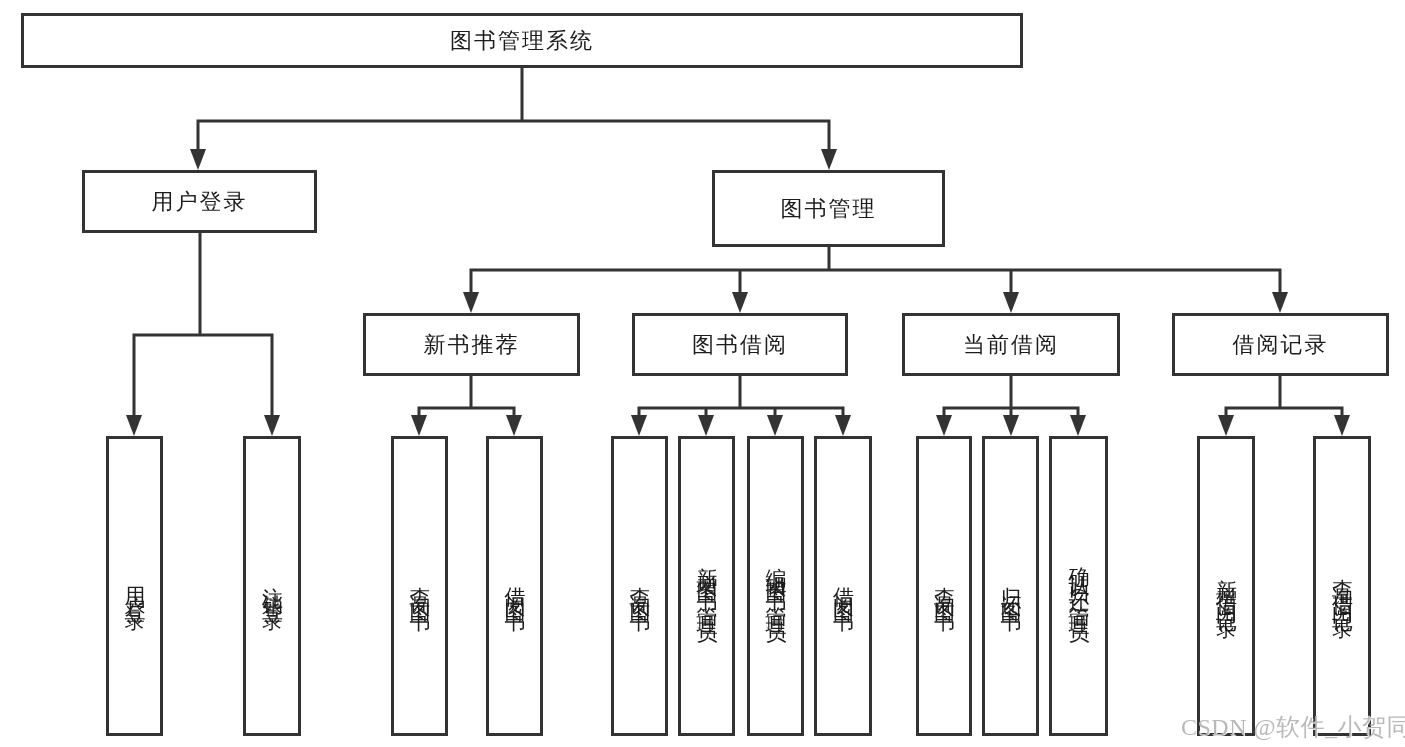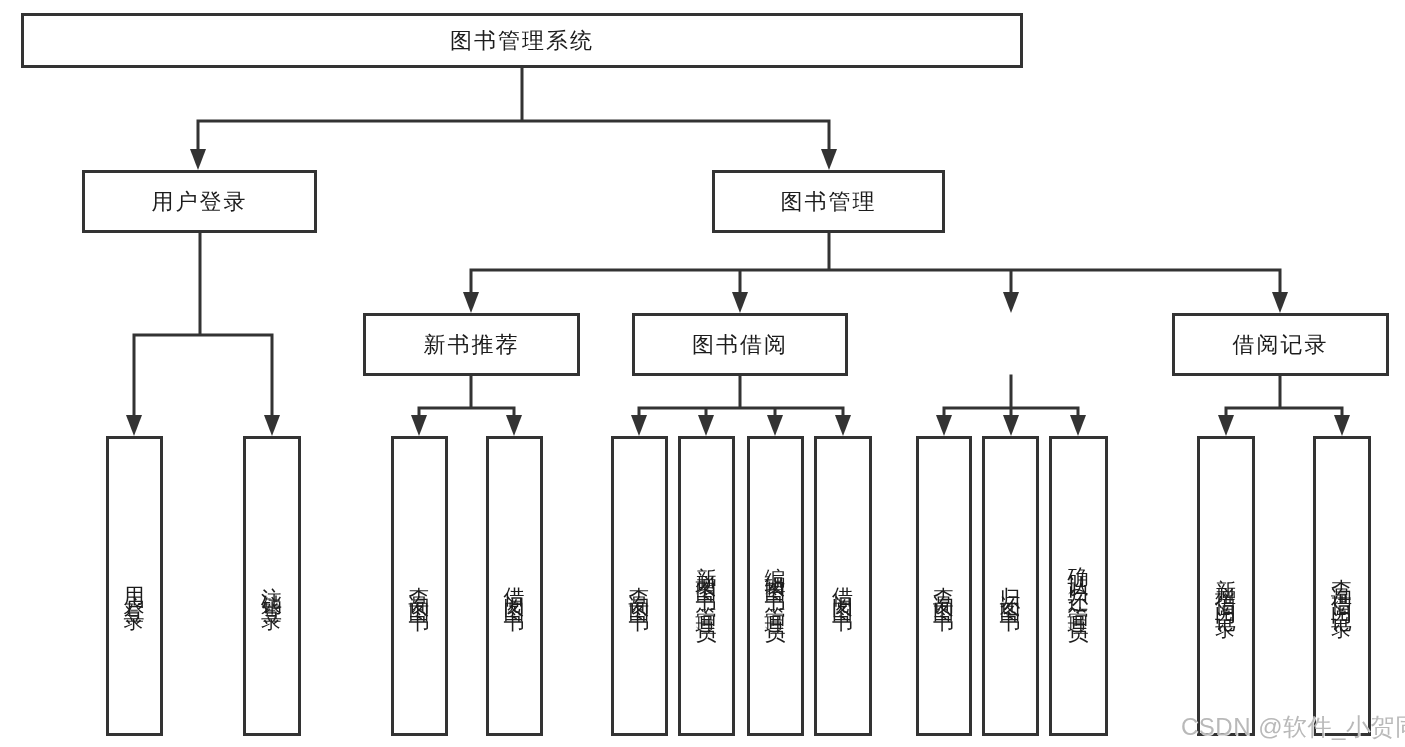--- a/index.html
+++ b/index.html
@@ -2,21 +2,21 @@
 <html><head>
 <meta charset="utf-8">
 <style>
   html, body { margin: 0; padding: 0; background: #ffffff; }
   #canvas {
     position: relative;
     width: 1405px;
     height: 747px;
     background: #ffffff;
     overflow: hidden;
-    font-family: Liberation Sans, sans-serif;
+    font-family: Liberation Serif, serif;
   }
   #connector-layer {
     position: absolute;
     left: 0; top: 0;
     width: 1405px; height: 747px;
     z-index: 1;
   }
   #connector-layer path {
     stroke: #333333;
     stroke-width: 3;
@@ -124,24 +124,25 @@
     <g>
       <path d="M1280 376 V408 M1226 408 H1342 M1226 408 V418 M1342 408 V418"></path>
       <polygon points="1218,415 1234,415 1226,436"></polygon>
       <polygon points="1334,415 1350,415 1342,436"></polygon>
     </g>
   </svg>
 
   <div class="node" style="left:21px; top:13px; width:1002px; height:55px;">图书管理系统</div>
 
   <div class="node" style="left:82px; top:170px; width:235px; height:63px;">用户登录</div>
-  <div class="node" style="left:712px; top:170px; width:233px; height:63px;">图书管理</div>
+  <div class="node" style="left:712px; top:170px; width:233px; height:77px;">图书管理</div>
 
   <div class="node" style="left:363px; top:313px; width:217px; height:63px;text-align:right;">新书推荐</div>
   <div class="node" style="left:632px; top:313px; width:216px; height:63px;">图书借阅</div>
+  <div class="node" style="left:902px; top:313px; width:218px; height:63px;">当前借阅</div>
   <div class="node" style="left:1172px; top:313px; width:217px; height:63px;">借阅记录</div>
 
   <div class="leaf" style="left:106px; width:57px;">
     <span class="vtext">用户登录</span>
   </div>
   <div class="leaf" style="left:243px; width:58px;">
     <span class="vtext">注销登录</span>
   </div>
 
   <div class="leaf" style="left:391px; width:57px;">

